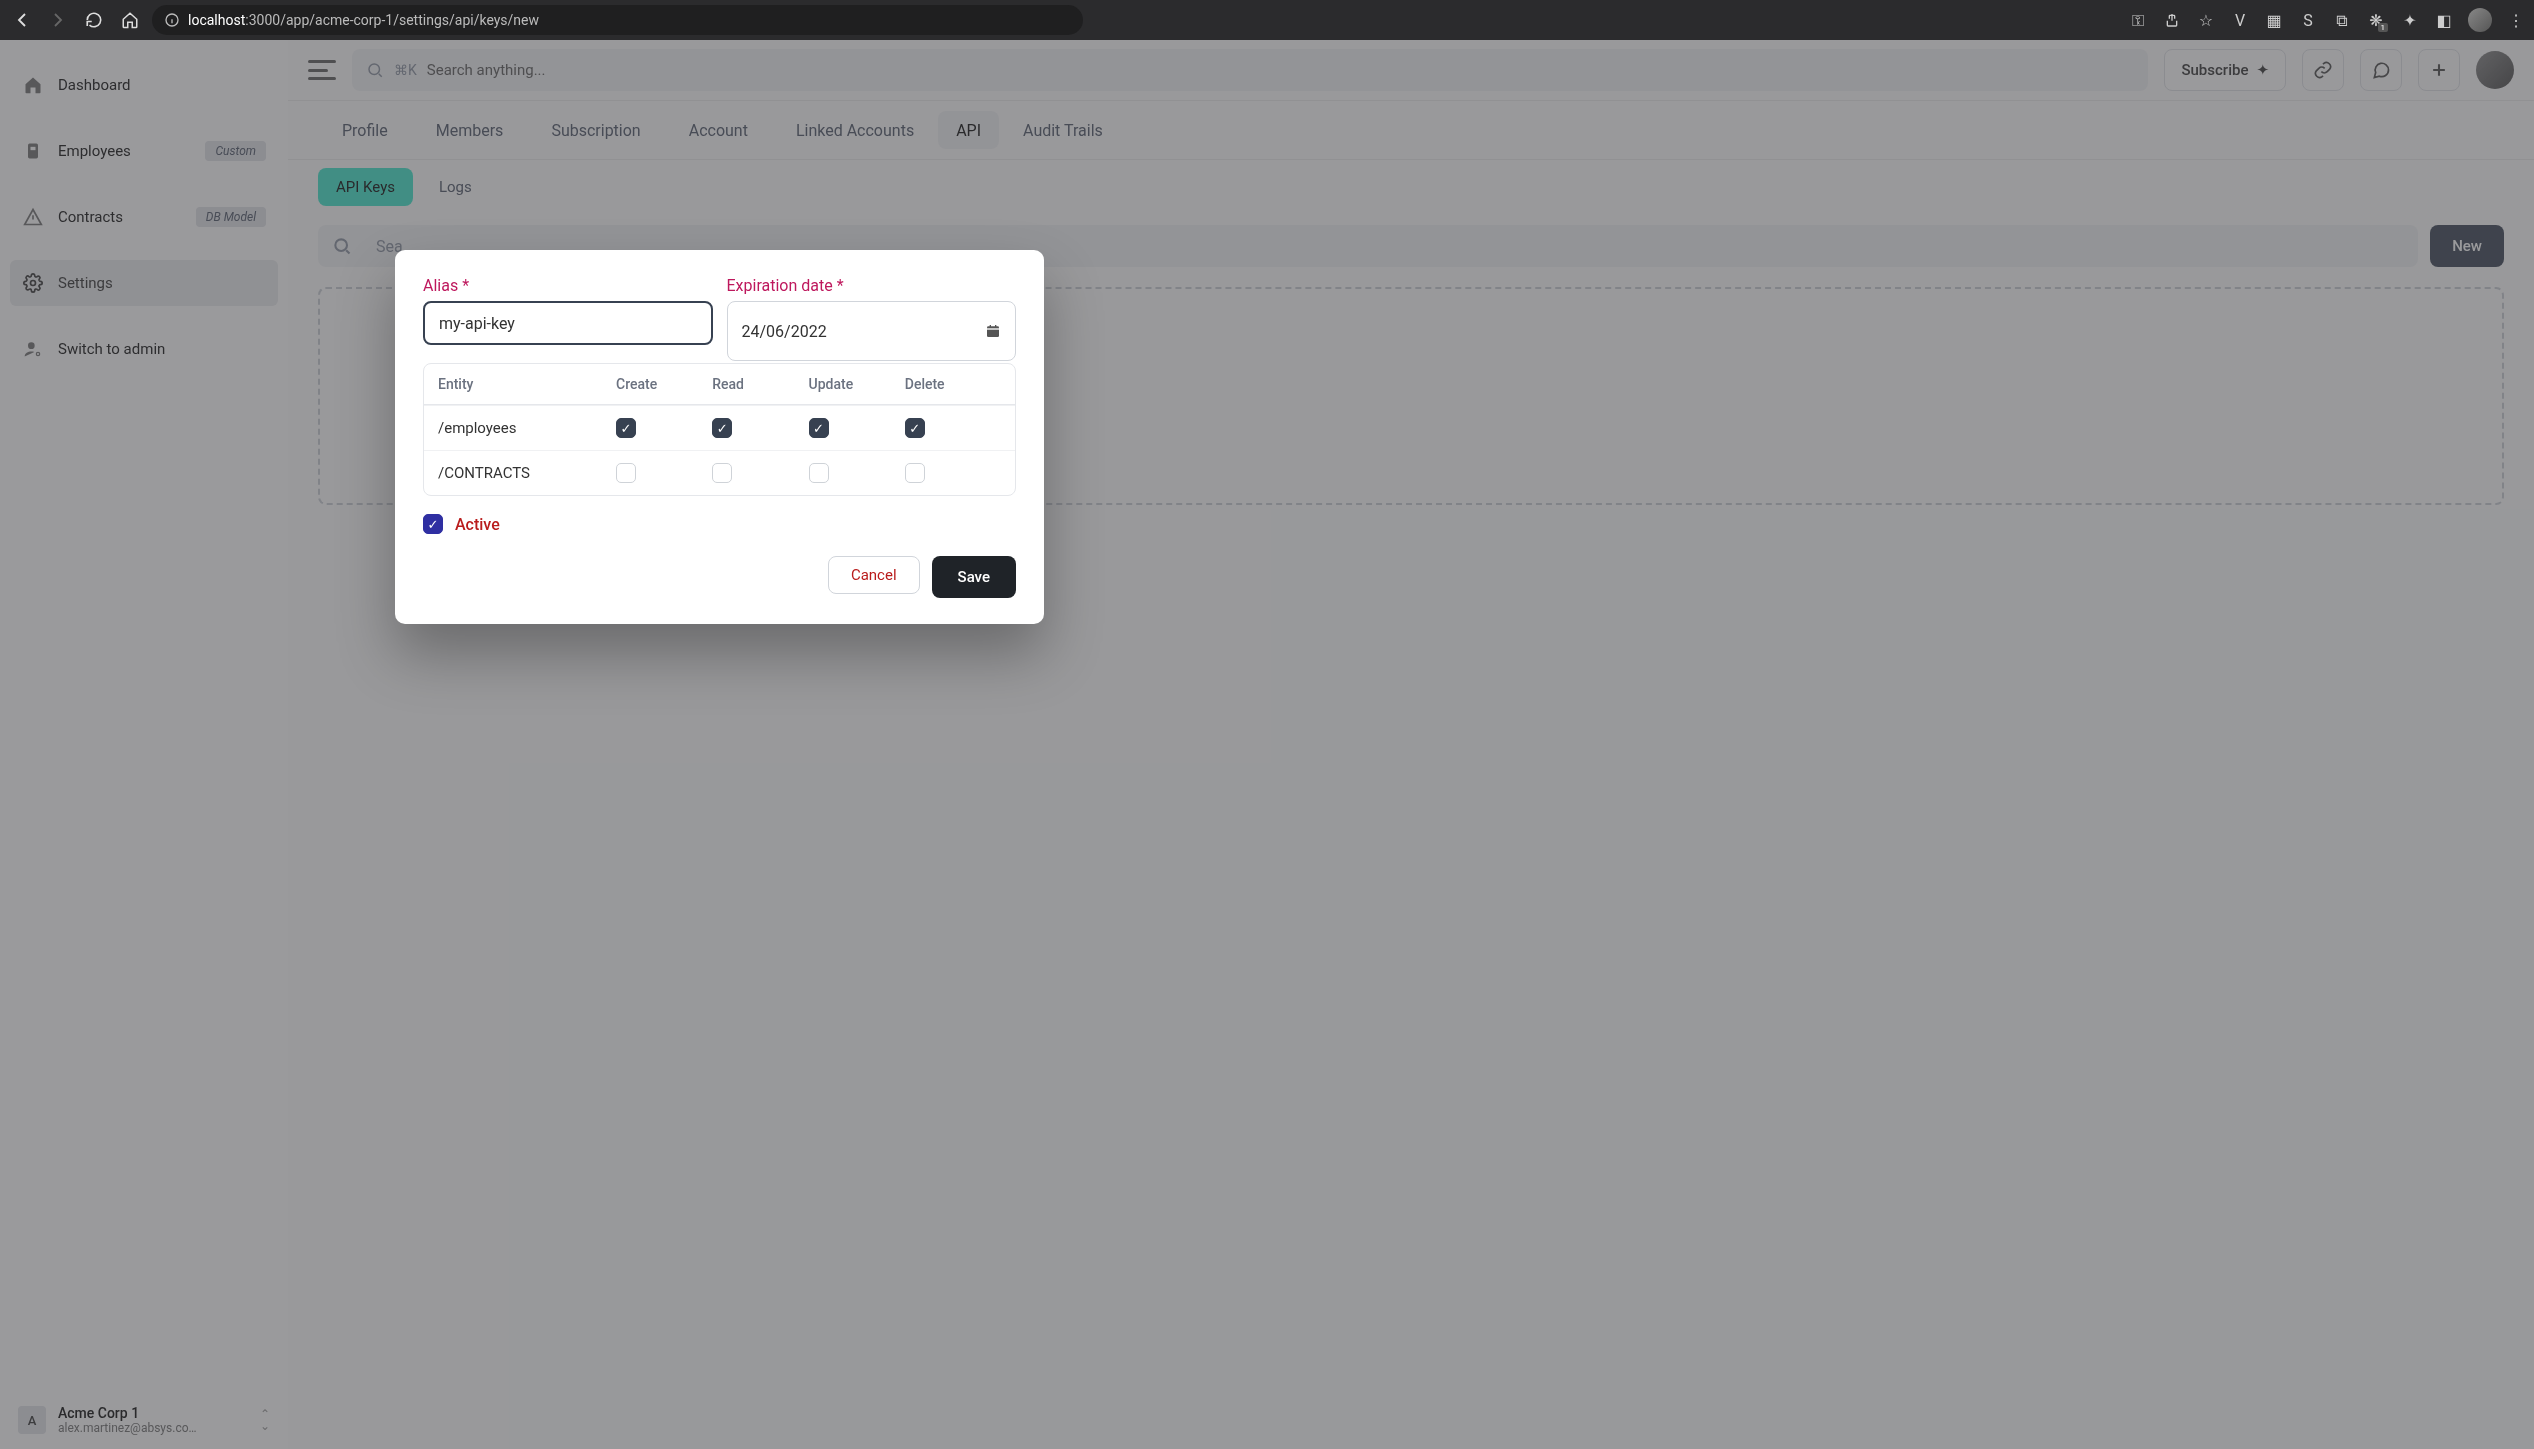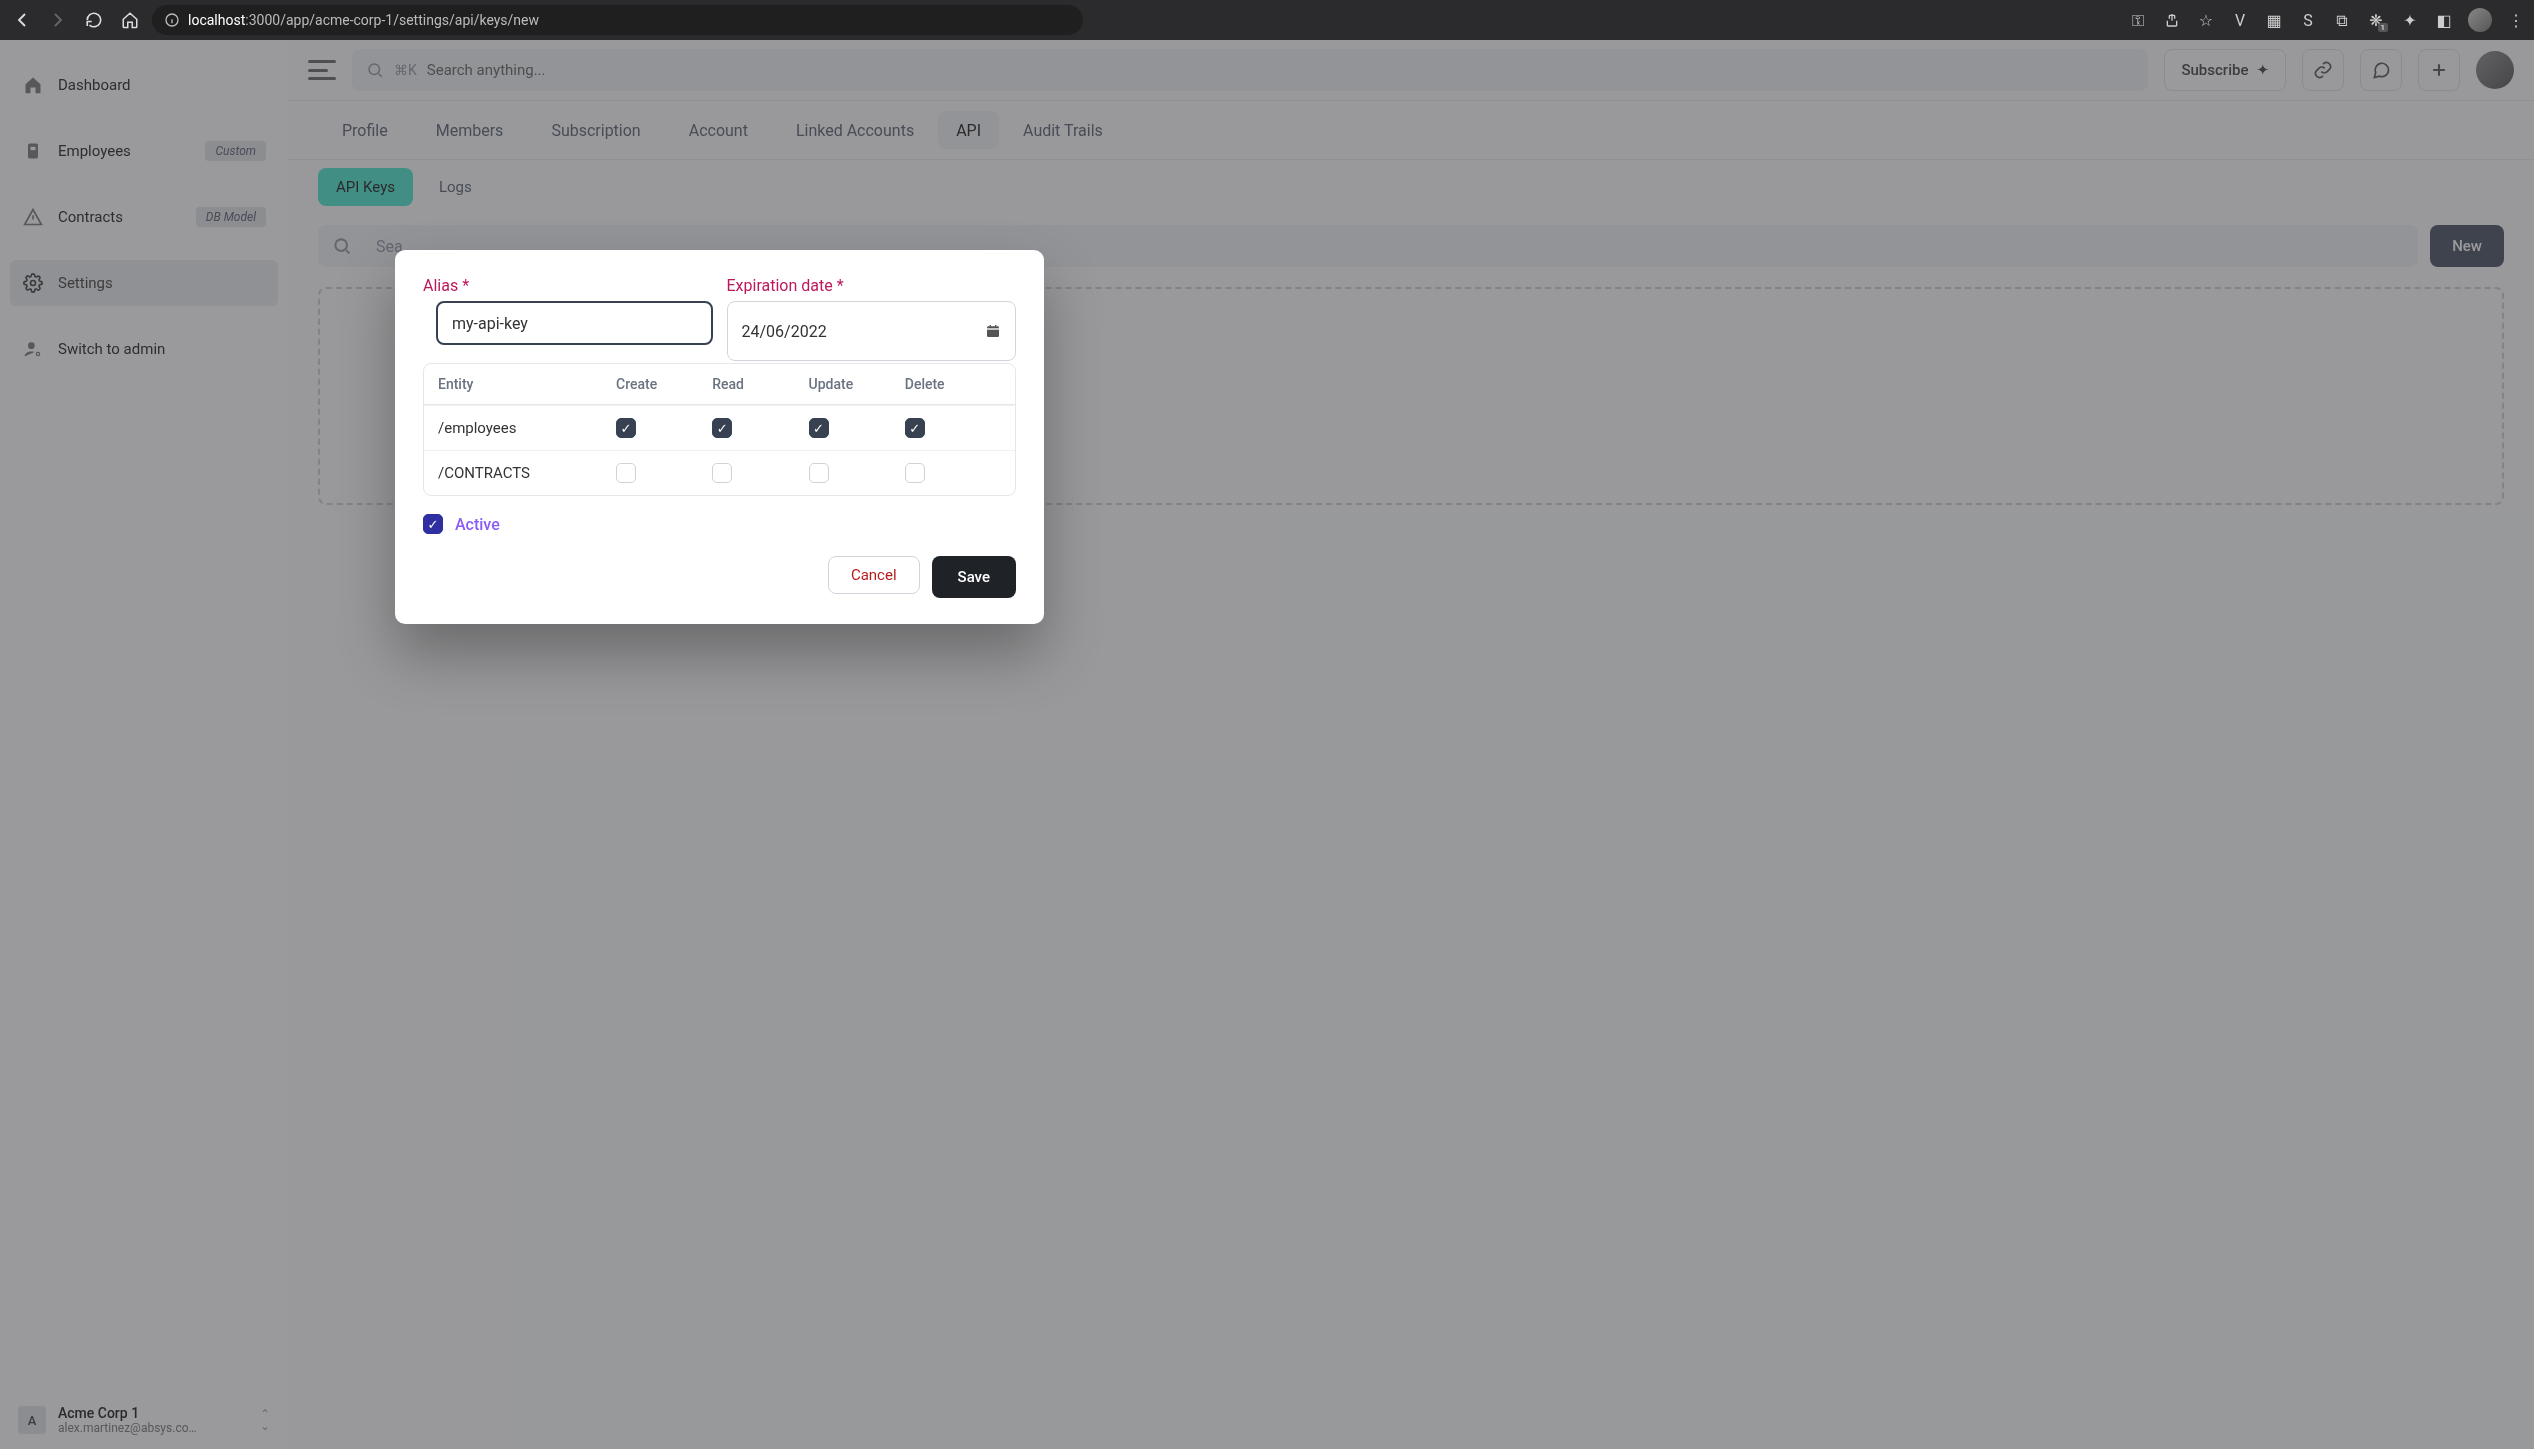--- a/index.html
+++ b/index.html
@@ -65,37 +65,37 @@
 .dashed-box { margin-top: 20px; border: 2px dashed #d1d5db; border-radius: 8px; height: 218px; }
 
 
 .dim { position: absolute; inset: 0; background: rgba(30,32,36,0.45); z-index: 10; }
 
 
 .modal { position: absolute; z-index: 20; left: 395px; top: 210px; width: 649px; background: #fff; border-radius: 10px; box-shadow: 0 30px 59px rgba(0,0,0,0.3); padding: 26px 28px; }
 .form-row { display: flex; gap: 14px; }
 .field { flex: 1; display: flex; flex-direction: column; gap: 6px; }
 .field-label { font-size: 16px; color: #be185d; }
-.text-input { height: 44px; border: 2px solid #374151; border-radius: 8px; padding: 0 14px; font-size: 16px; outline: none; color: #333; margin-left: 13px; }
+.text-input { height: 44px; border: 2px solid #374151; border-radius: 8px; padding: 0 14px; font-size: 16px; outline: none; color: #333; }
 .date-input { height: 60px; border: 1px solid #d1d5db; border-radius: 8px; padding: 0 14px; font-size: 16px; outline: none; color: #333; display: flex; align-items: center; justify-content: space-between; }
 .cal-icon { color: #555; }
 
 .perm-table { margin-top: 2px; border: 1px solid #e5e7eb; border-radius: 8px; overflow: hidden; }
 .perm-head, .perm-row { display: grid; grid-template-columns: 178px repeat(4, 1fr); align-items: center; padding: 12px 14px; }
 .perm-head { color: #6b7280; font-size: 14px; font-weight: 500; border-bottom: 1px solid #e5e7eb; }
 .perm-row { border-top: 1px solid #f0f1f3; font-size: 15px; color: #333; }
 .perm-row:first-of-type { border-top: none; }
 .chk { width: 20px; height: 20px; border-radius: 5px; border: 1.5px solid #cfd3d8; display: flex; align-items: center; justify-content: center; cursor: pointer; }
 .chk.on { background: #374151; border-color: #374151; color: #fff; }
 .chk.on::after { content: "✓"; font-size: 13px; }
 
 .active-row { display: flex; align-items: center; gap: 12px; margin-top: 18px; }
 .active-row .chk { width: 20px; height: 20px; background: #2f2fa2; border-color: #2f2fa2; color: #fff; }
 .active-row .chk::after { content: "✓"; font-size: 13px; }
-.active-label { font-size: 16px; color: #8b5cf6; font-weight: 500; text-align: right; }
+.active-label { font-size: 16px; color: #b91c1c; font-weight: 500; text-align: right; }
 
 .modal-actions { display: flex; justify-content: flex-end; gap: 12px; margin-top: 22px; }
 .btn-cancel { height: 38px; padding: 0 22px; background: #fff; border: 1px solid #d1d5db; border-radius: 8px; font-size: 15px; color: #b91c1c; cursor: pointer; }
 .btn-save { height: 42px; padding: 0 26px; background: #1f2328; border: none; border-radius: 8px; font-size: 15px; color: #fff; font-weight: 500; cursor: pointer; }
 
 svg { display: block; }
 </style>
 </head>
 <body>
 

